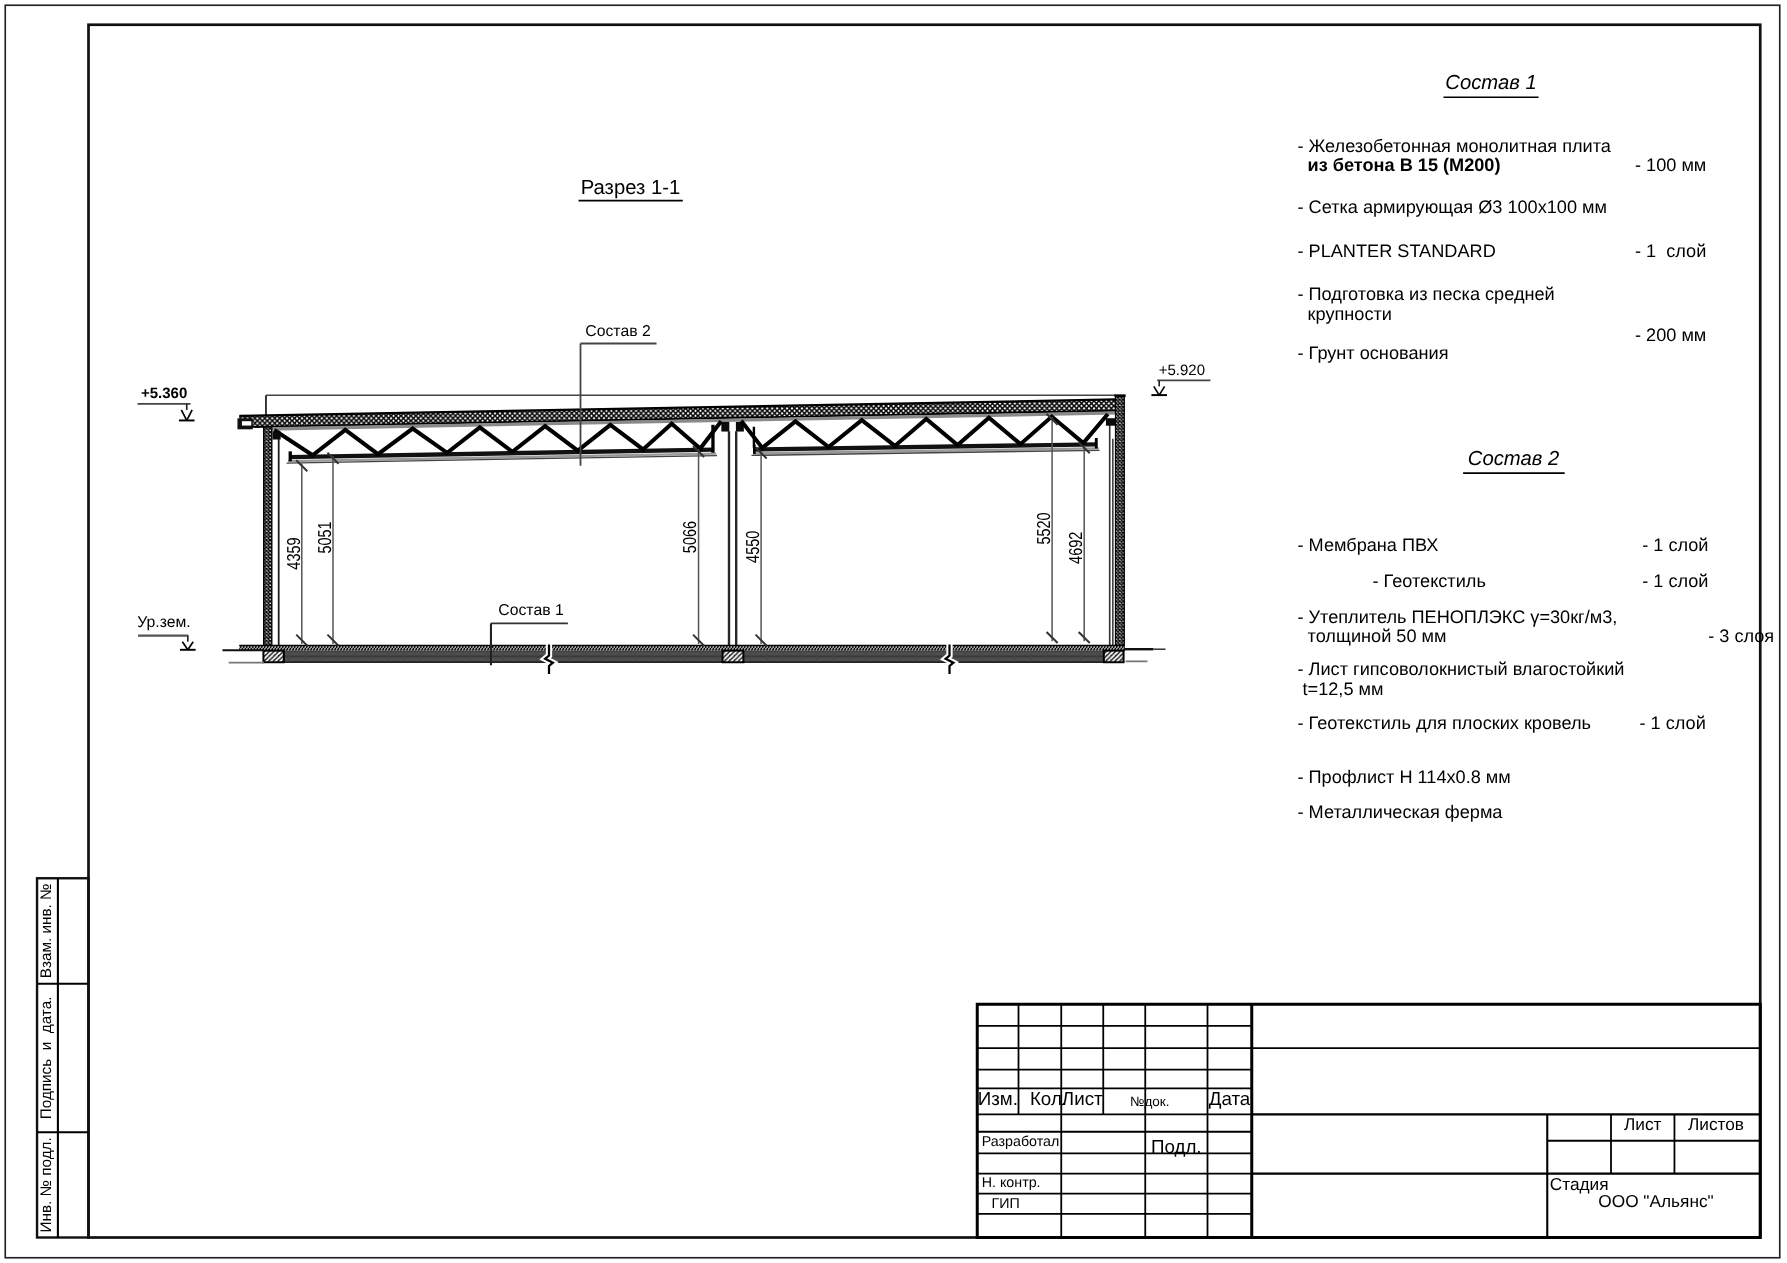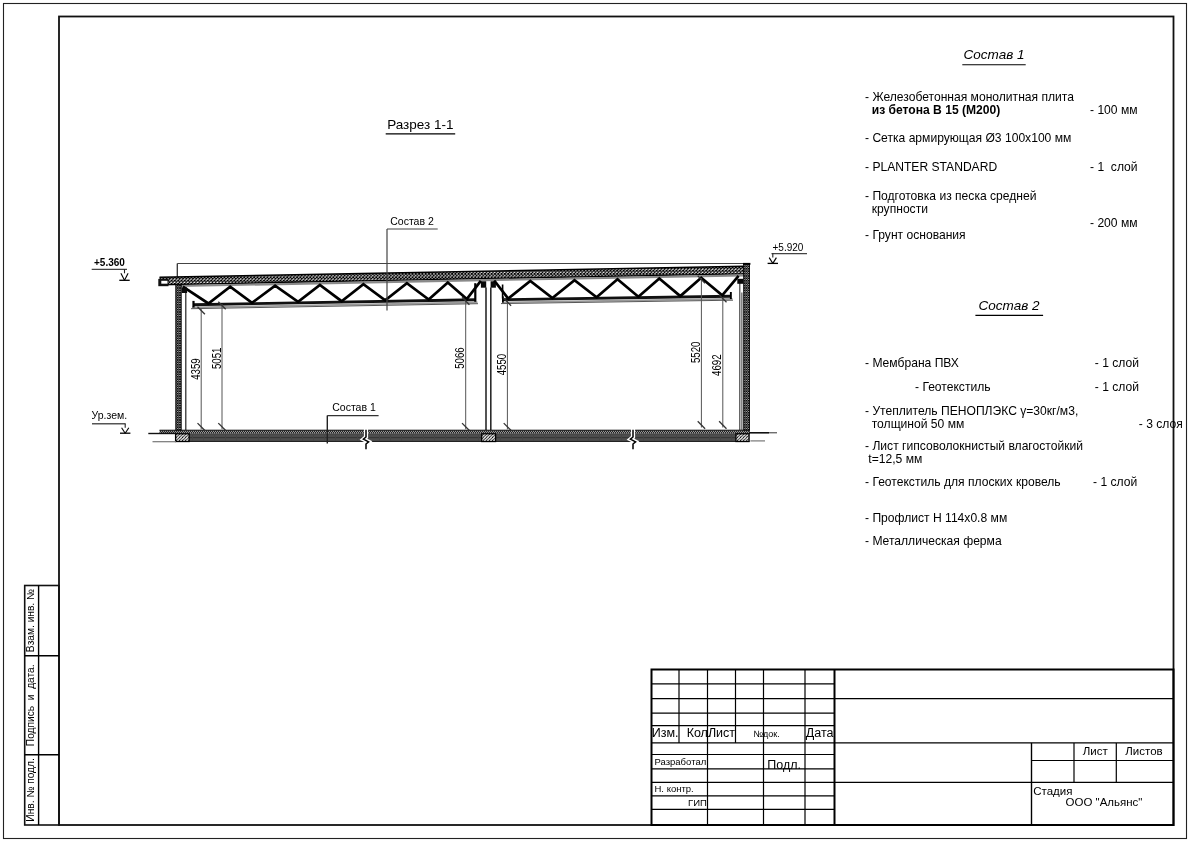--- a/index.html
+++ b/index.html
@@ -166,21 +166,21 @@
 <line x1="975.4" y1="315.4" x2="1043.1" y2="315.4" stroke="#000" stroke-width="1.1"></line>
 </svg>
 <div class="t c" style="left:665.2px;top:734.2px;font-size:12.5px;">Изм.</div>
 <div class="t c" style="left:699px;top:734.2px;font-size:12.5px;">Кол.</div>
 <div class="t c" style="left:721.5px;top:734.2px;font-size:12.5px;">Лист</div>
 <div class="t c" style="left:749.5px;top:734.5px;font-size:9px;margin-left:17px;">№док.</div>
 <div class="t c" style="left:784.2px;top:734.2px;font-size:12.5px;margin-top:32px;">Подл.</div>
 <div class="t c" style="left:819.7px;top:734.2px;font-size:12.5px;">Дата</div>
 <div class="t" style="left:654.5px;top:756.5px;font-size:9.5px;">Разработал</div>
 <div class="t" style="left:654.5px;top:784.2px;font-size:9.5px;">Н. контр.</div>
-<div class="t" style="left:688px;top:798.0px;font-size:9.5px;">ГИП</div>
+<div class="t" style="left:661px;top:798.0px;font-size:9.5px;">ГИП</div>
 <div class="t c" style="left:1052.8px;top:751.7px;font-size:11.5px;margin-top:40px;">Стадия</div>
 <div class="t c" style="left:1095.2px;top:751.7px;font-size:11.5px;">Лист</div>
 <div class="t c" style="left:1144.0px;top:752.3px;font-size:11.5px;">Листов</div>
 <div class="t c" style="left:1104.0px;top:802.5px;font-size:11.5px;">ООО "Альянс"</div>
 <div class="t c" style="left:412.0px;top:222.0px;font-size:10.5px;">Состав 2</div>
 <div class="t c" style="left:354.0px;top:408.3px;font-size:10.5px;">Состав 1</div>
 <div class="t" style="left:94.0px;top:257.1px;font-size:10px;font-weight:bold;">+5.360</div>
 <div class="t" style="left:772.5px;top:242.4px;font-size:10px;">+5.920</div>
 <div class="t" style="left:91.5px;top:408.5px;font-size:10.5px;">Ур.зем.</div>
 <div class="t c" style="left:420.3px;top:125.5px;font-size:13.5px;">Разрез 1-1</div>

